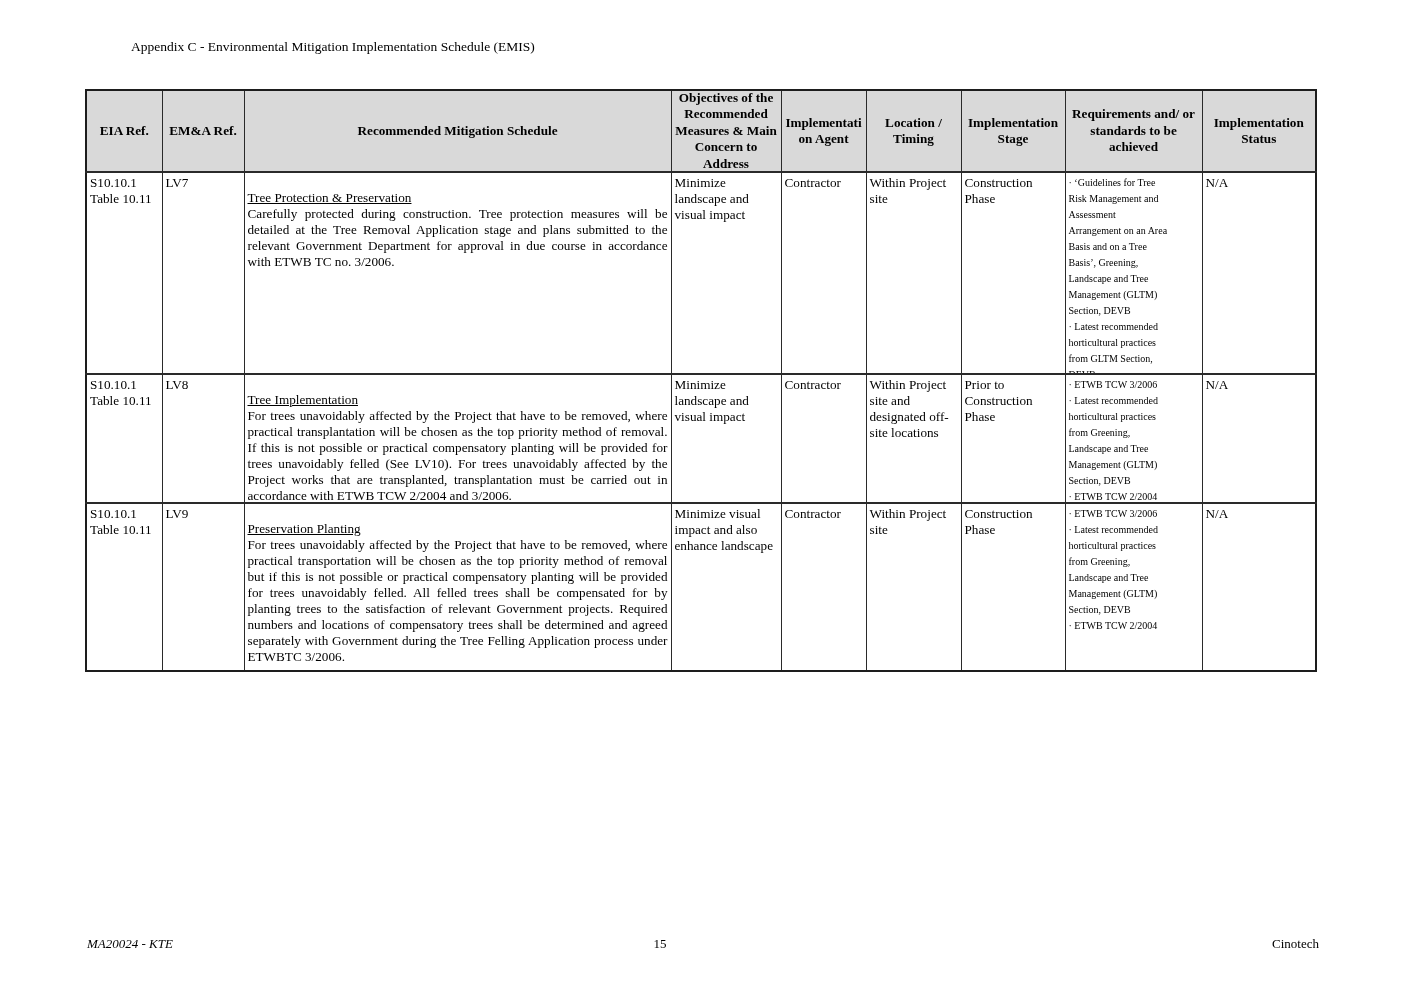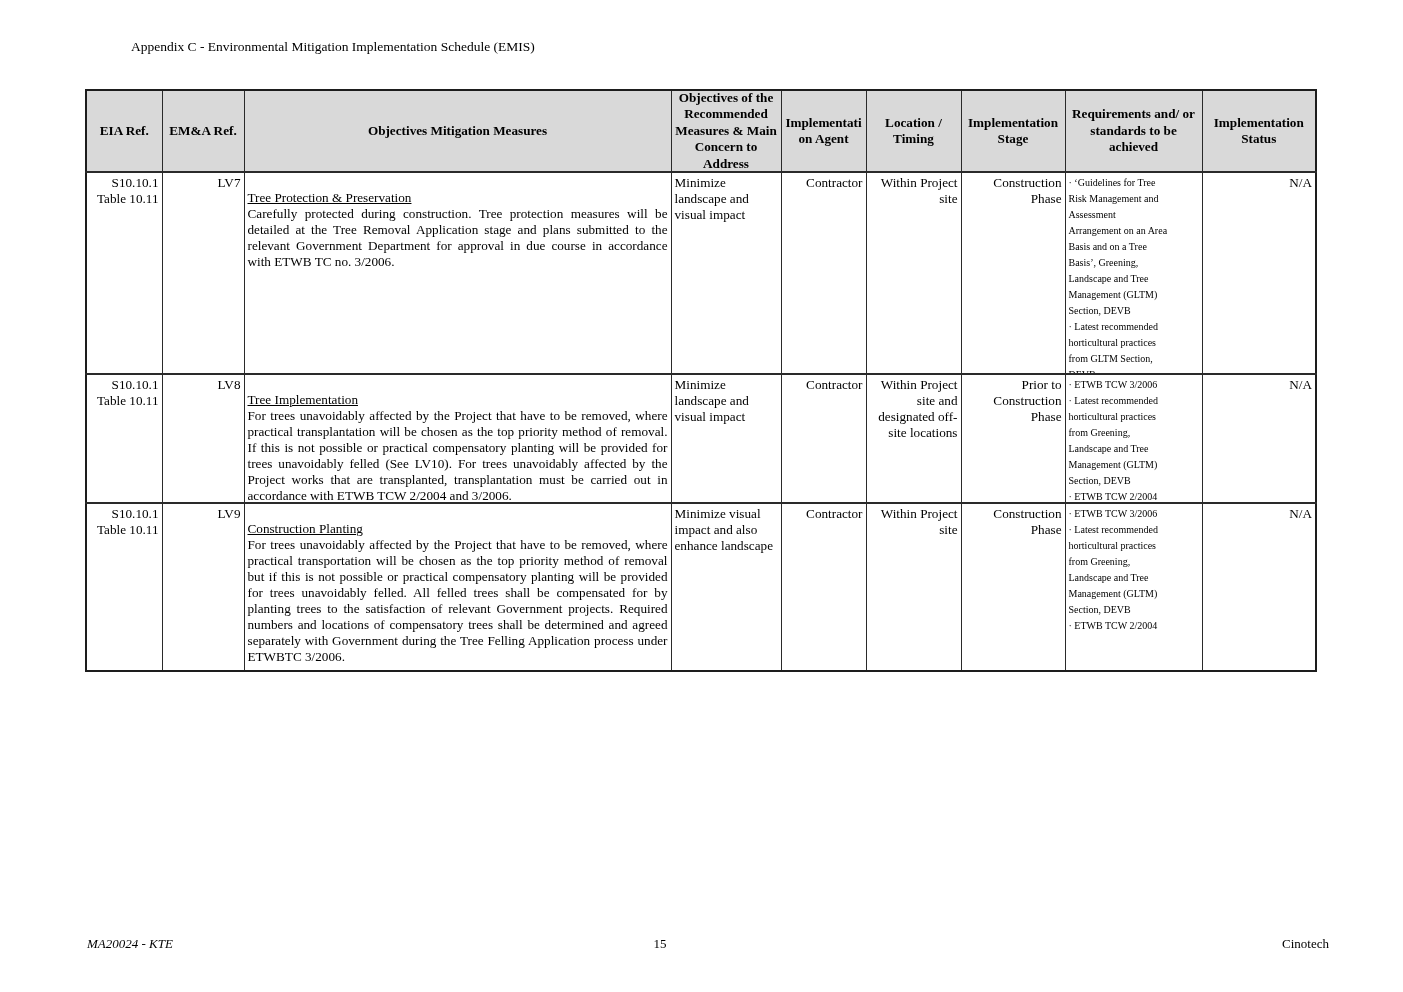--- a/index.html
+++ b/index.html
@@ -32,32 +32,32 @@
   }
   .cellbox {
     box-sizing:border-box; overflow:hidden;
     padding:2px 3px;
     font-size:13.2px; line-height:16px;
     white-space:pre-line;
   }
   tr.r0 .cellbox { height:200px; }
   tr.r1 .cellbox { height:127px; }
   tr.r2 .cellbox { height:166px; }
-  td.center { text-align:right; }
+  td.center { text-align:left; }
   td.measure .cellbox { padding:17px 3px; white-space:normal; }
   .measure-title { text-decoration:underline; }
   .measure-body { text-align:justify; }
   td.req .cellbox { font-size:10px; }
   .doc-footer {
     position:absolute; left:0; top:936px; width:1403px;
     font-size:13px;
   }
   .footer-left  { position:absolute; left:87px; top:0;font-style:italic; }
   .footer-center{ position:absolute; left:0; top:0; width:1320px; text-align:center; }
-  .footer-right { position:absolute; right:74px; top:0; }
+  .footer-right { position:absolute; right:84px; top:0; }
 </style>
 </head>
 <body>
 
 <div class="doc-title">Appendix C - Environmental Mitigation Implementation Schedule (EMIS)</div>
 
 <table class="emis">
   <colgroup>
     <col style="width:76px">
       <col style="width:82px">
@@ -71,21 +71,21 @@
   </colgroup>
   <thead>
     <tr>
       <th>
           <div class="th-box">EIA Ref.</div>
         </th>
       <th>
           <div class="th-box">EM&amp;A Ref.</div>
         </th>
       <th>
-          <div class="th-box">Objectives Mitigation Measures</div>
+          <div class="th-box">Recommended Mitigation Schedule</div>
         </th>
       <th>
           <div class="th-box">Objectives of the
 Recommended
 Measures &amp; Main
 Concern to
 Address</div>
         </th>
       <th>
           <div class="th-box">Implementati
@@ -210,21 +210,21 @@
     <tr class="r2">
       <td class="center">
           <div class="cellbox">S10.10.1
 Table 10.11</div>
         </td>
       <td class="center">
           <div class="cellbox">LV9</div>
         </td>
       <td class="measure">
         <div class="cellbox">
-          <div class="measure-title">Construction Planting</div>
+          <div class="measure-title">Preservation Planting</div>
           <div class="measure-body">For trees unavoidably affected by the Project that have to be removed, where practical transportation will be chosen as the top priority method of removal but if this is not possible or practical compensatory planting will be provided for trees unavoidably felled.  All felled trees shall be compensated for by planting trees to the satisfaction of relevant Government projects.  Required numbers and locations of compensatory trees shall be determined and agreed separately with Government during the Tree Felling Application process under ETWBTC 3/2006.</div>
         </div>
       </td>
       <td>
           <div class="cellbox">Minimize visual
 impact and also
 enhance landscape</div>
         </td>
       <td class="center">
           <div class="cellbox">Contractor</div>

